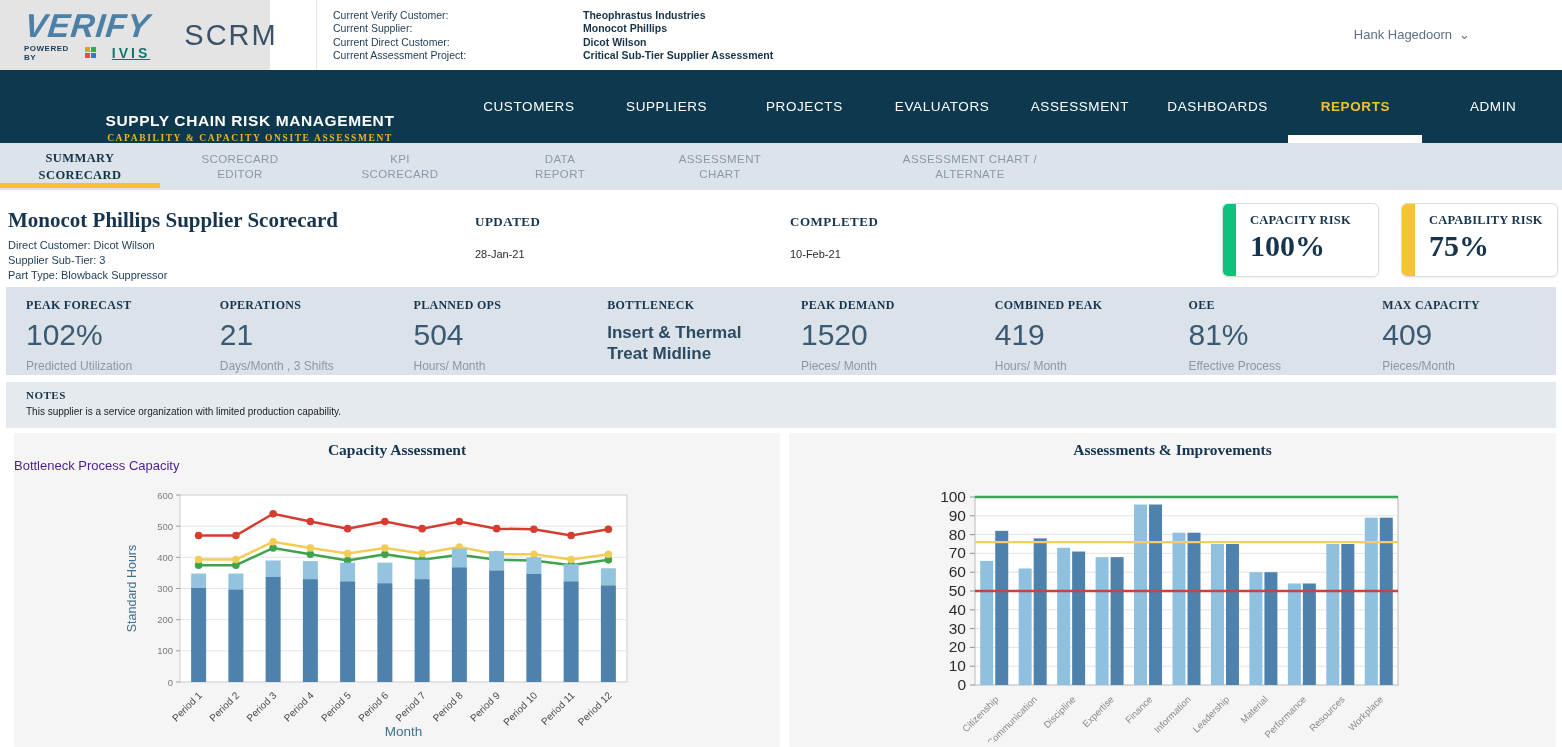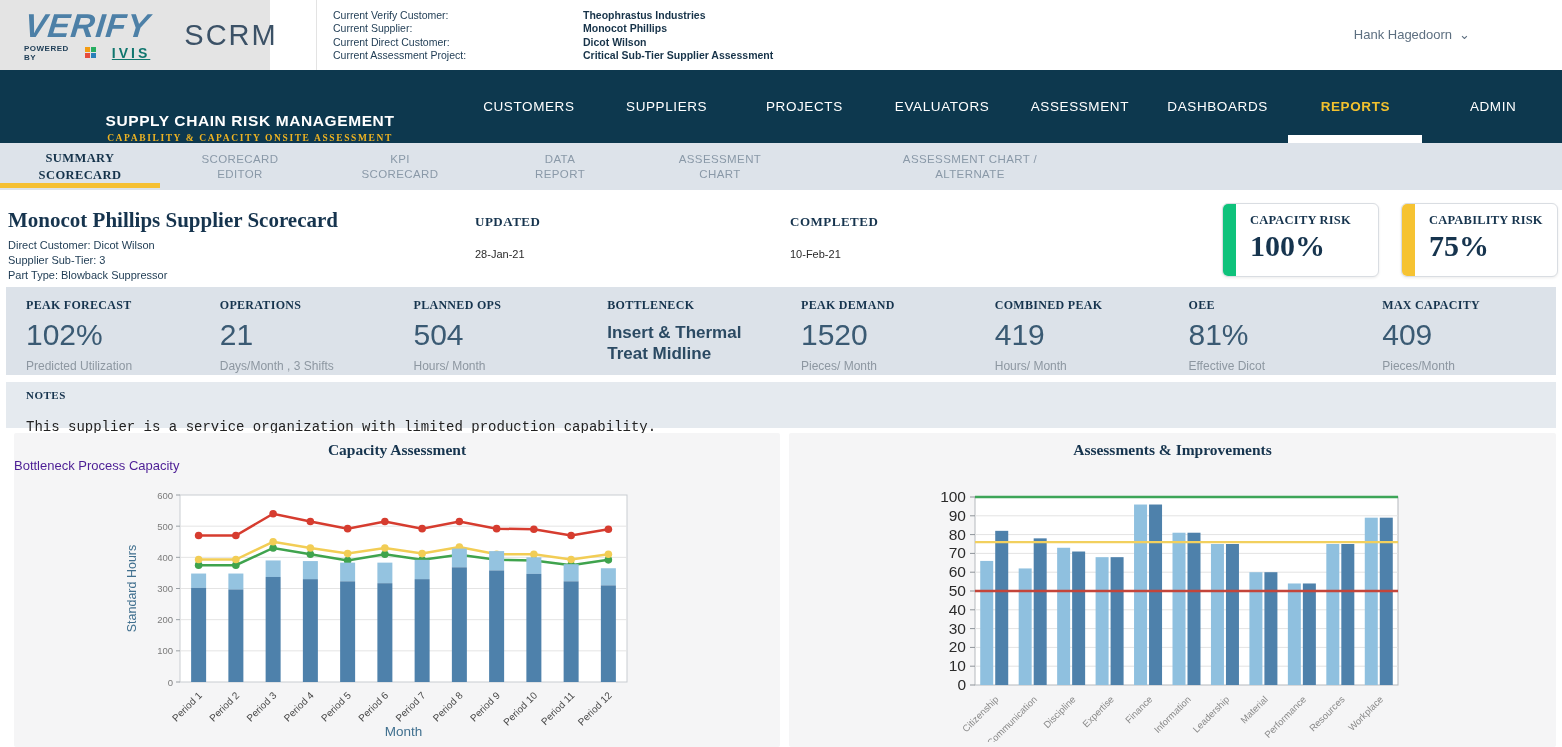--- a/index.html
+++ b/index.html
@@ -70,21 +70,21 @@
   .kpis { margin:2px 6px 0; background:#dce2e9; height:88px; display:flex; padding:11px 0 0; }
   .kpi { flex:1; padding-left:20px; }
   .kpi-label { font-family:"Liberation Serif", serif; font-weight:700; font-size:12px; color:#16344e; letter-spacing:.3px; }
   .kpi-value { font-size:30px; font-weight:400; color:#3a5a73; margin-top:7px; line-height:1; }
   .kpi-value.text { font-size:17px; font-weight:600; color:#2b4a63; line-height:1.25; margin-top:9px; width:170px; }
   .kpi-sub { font-size:12px; color:#8d97a1; margin-top:9px; }
 
   
   .notes { margin:7px 6px 0; background:#e5eaef; height:46px; padding:7px 20px 0; }
   .notes-label { font-family:"Liberation Serif", serif; font-weight:700; font-size:11px; color:#16344e; letter-spacing:.5px; }
-  .notes-text { font-size:14px; color:#222; margin-top:18px;font-family:Liberation Mono, monospace; }
+  .notes-text { font-size:10px; color:#222; margin-top:5px; }
 
   
   .charts { display:flex; gap:9px; margin:5px 6px 0 14px; }
   .panel { background:#f5f5f6; border-radius:2px; height:314px; overflow:hidden; }
   .panel.left { width:766px; } .panel.right { width:767px; }
   .chart-title { text-align:center; font-family:"Liberation Serif", serif; font-weight:700; font-size:15.5px;
                  color:#16344e; padding-top:8px; line-height:17px; }
   .chart-subtitle { font-size:13px; color:#4c1d95; line-height:15px; }
   .chart-box { display:block; }
   svg text { font-family:"Liberation Sans", sans-serif; }
@@ -222,21 +222,21 @@
     <div class="kpi-sub">Pieces/ Month</div>
   </div>
   <div class="kpi">
     <div class="kpi-label">COMBINED PEAK</div>
     <div class="kpi-value">419</div>
     <div class="kpi-sub">Hours/ Month</div>
   </div>
   <div class="kpi">
     <div class="kpi-label">OEE</div>
     <div class="kpi-value">81%</div>
-    <div class="kpi-sub">Effective Dicot</div>
+    <div class="kpi-sub">Effective Process</div>
   </div>
   <div class="kpi">
     <div class="kpi-label">MAX CAPACITY</div>
     <div class="kpi-value">409</div>
     <div class="kpi-sub">Pieces/Month</div>
   </div>
 </div>
 
 <div class="notes">
   <div class="notes-label">NOTES</div>

